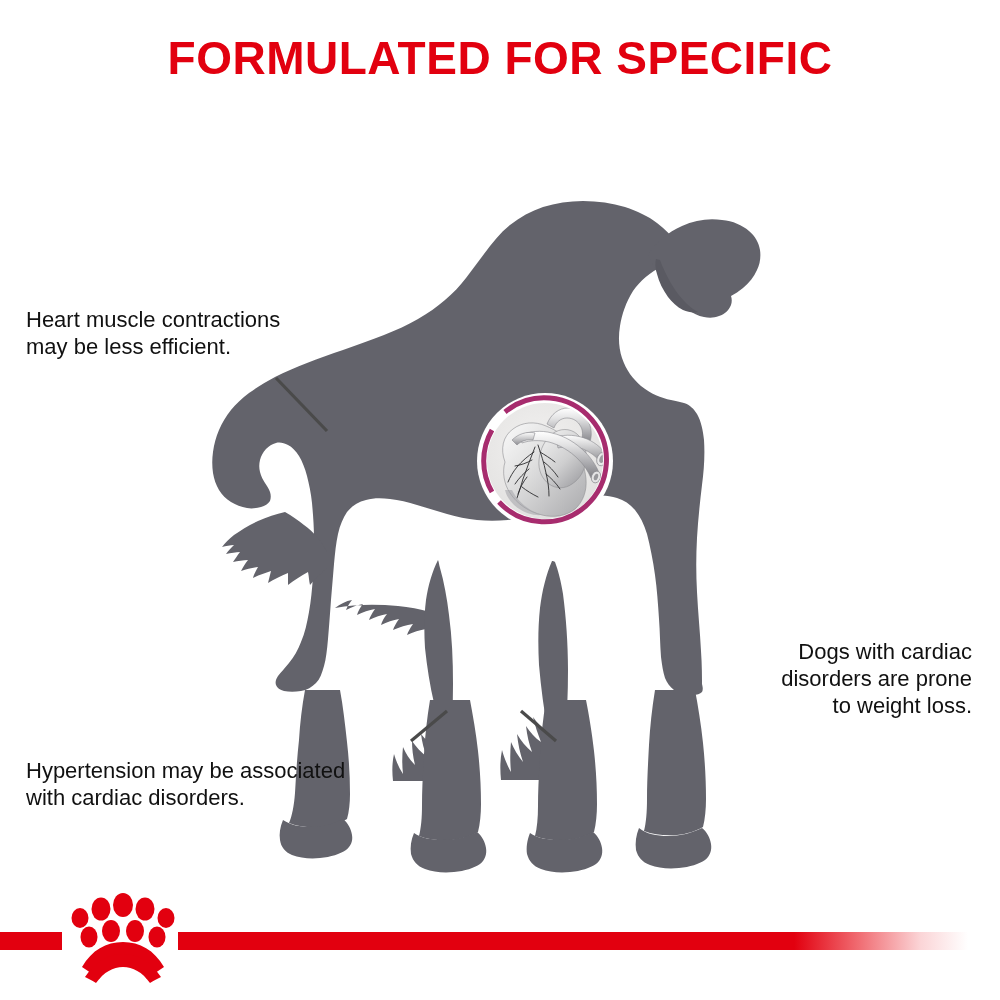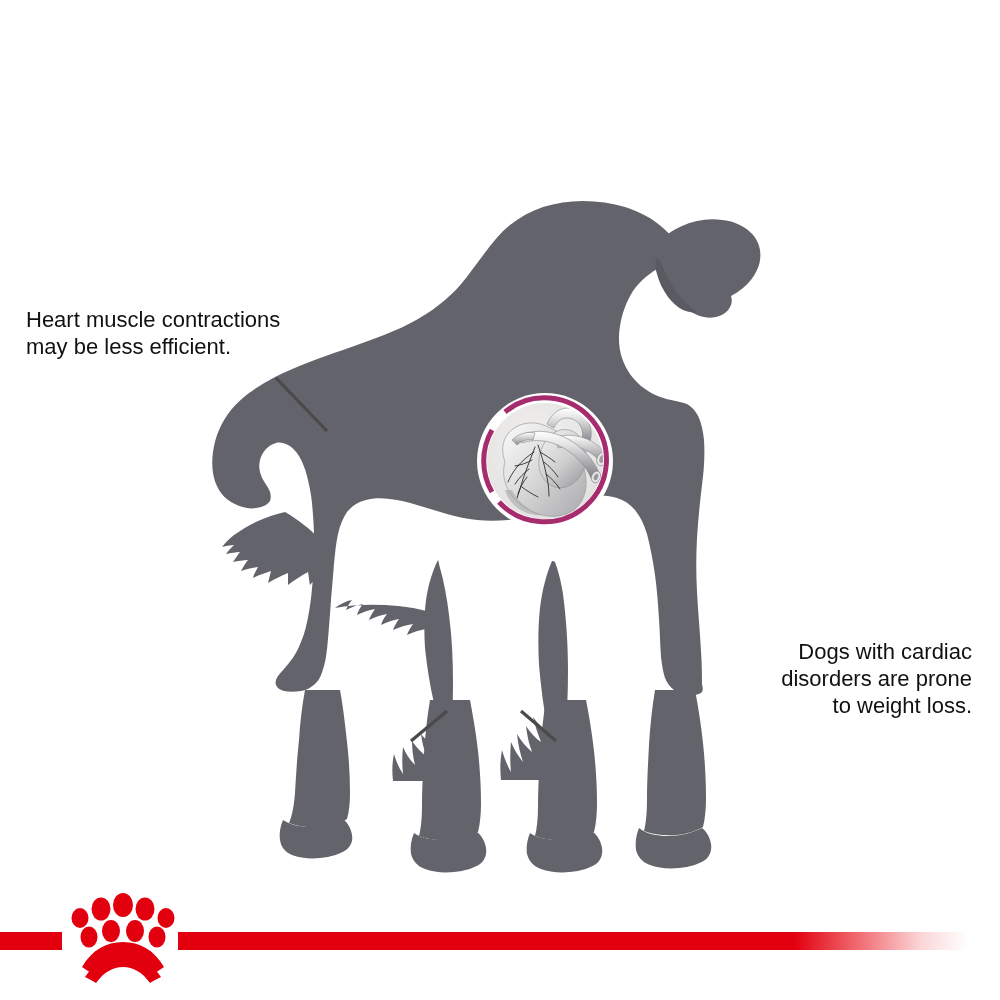--- a/index.html
+++ b/index.html
@@ -52,20 +52,21 @@
 
   
   #footer{position:absolute;left:0;top:880px;width:1000px;height:120px;}
 </style>
 </head>
 <body>
 
 <div id="poster">
 
   <div class="title">
+    <span class="l">FORMULATED FOR SPECIFIC</span>
   </div>
 
   <svg id="art" viewBox="0 0 1000 1000" aria-hidden="true">
     <defs>
 
       <linearGradient id="heartBody" x1="0" y1="0" x2="1" y2="1">
         <stop offset="0%" stop-color="#FAFAFA"></stop>
         <stop offset="42%" stop-color="#DEDEDE"></stop>
         <stop offset="100%" stop-color="#A9A9AC"></stop>
       </linearGradient>
@@ -443,20 +444,22 @@
     </g>
   </svg>
 
   <div class="callout" id="callout-weight">Dogs with cardiac
 disorders are prone
 to weight loss.</div>
 
   <div class="callout" id="callout-heart">Heart muscle contractions
 may be less efficient.</div>
 
+  <div class="callout" id="callout-hypertension">Hypertension may be associated
+with cardiac disorders.</div>
 
   <svg id="footer" viewBox="0 0 1000 120" aria-hidden="true">
     <defs>
       <linearGradient id="barFade" x1="0" y1="0" x2="1" y2="0">
         <stop offset="0%" stop-color="#E2000F"></stop>
         <stop offset="78%" stop-color="#E2000F"></stop>
         <stop offset="86%" stop-color="#F06A70"></stop>
         <stop offset="94%" stop-color="#FBD5D7"></stop>
         <stop offset="100%" stop-color="#FFFFFF"></stop>
       </linearGradient>

